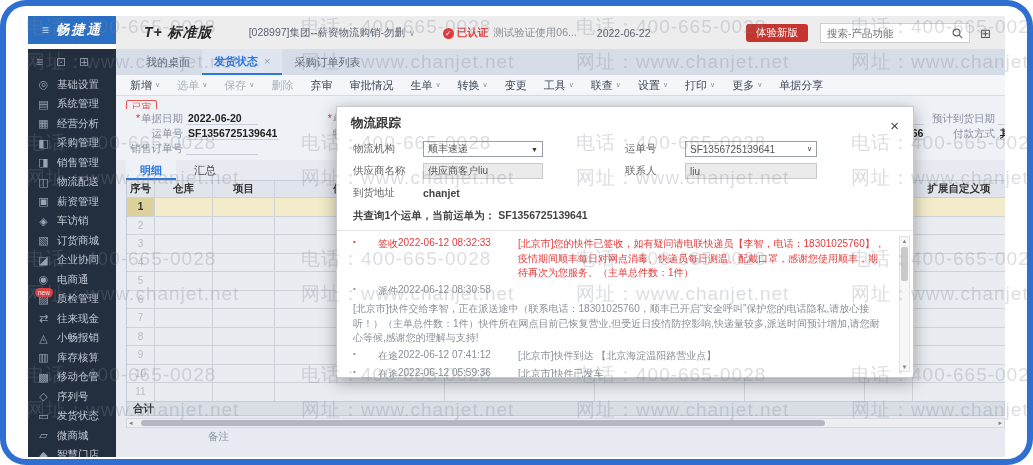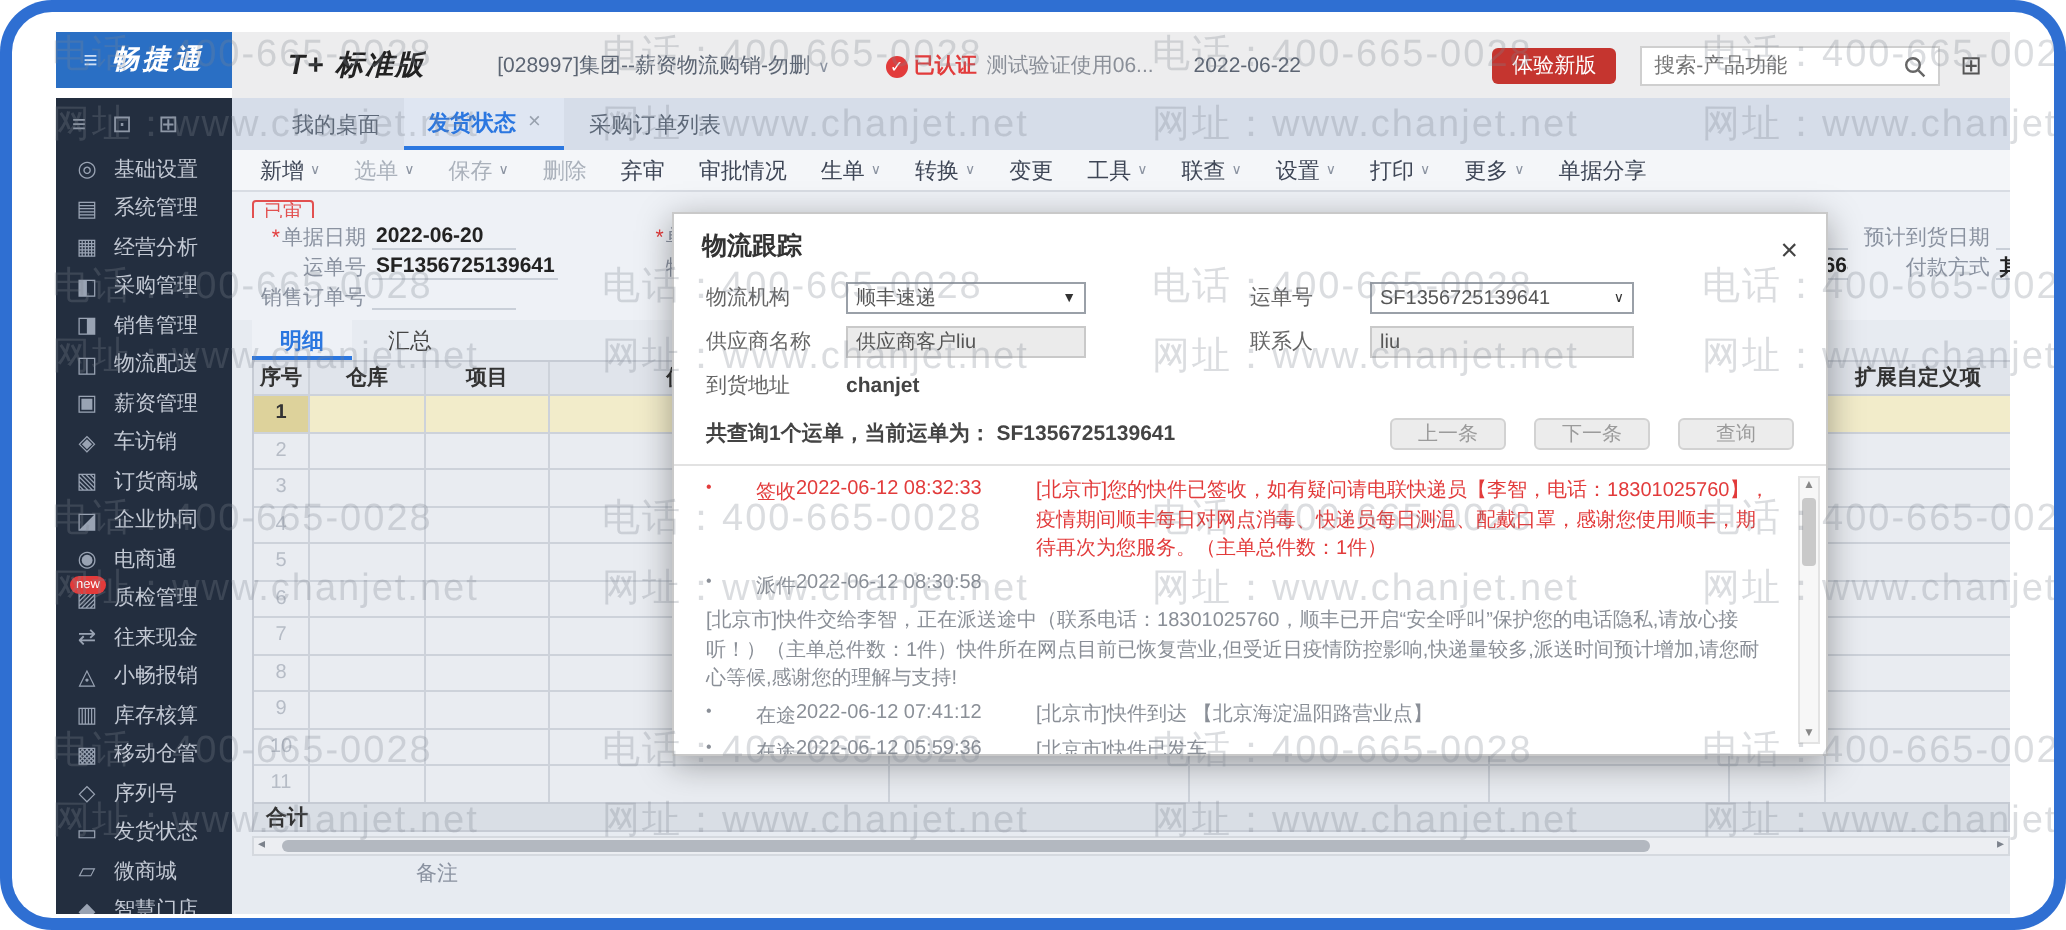--- a/index.html
+++ b/index.html
@@ -570,25 +570,20 @@
         </div>
         <div class="m-frow">
           <div class="m-cell">
             <span class="m-label">到货地址</span>
             <span class="m-text">chanjet</span>
           </div>
         </div>
       </div>
       <div class="m-sumrow">
         <span class="m-summary">共查询1个运单，当前运单为： SF1356725139641</span>
-        <span id="modalBtns" style="display:flex;">
-            <span class="m-btn">上一条</span>
-            <span class="m-btn">下一条</span>
-            <span class="m-btn">查询</span>
-          </span>
       </div>
       <div class="m-list" id="trackList">
         <div class="t-entry red">
             <div class="t-line">
               <span class="t-bullet">•</span>
               <span class="t-status">签收</span>
               <span class="t-time">2022-06-12 08:32:33</span>
               <div class="t-text">[北京市]您的快件已签收，如有疑问请电联快递员【李智，电话：18301025760】，疫情期间顺丰每日对网点消毒、快递员每日测温、配戴口罩，感谢您使用顺丰，期待再次为您服务。（主单总件数：1件）</div>
             </div>
           </div>

